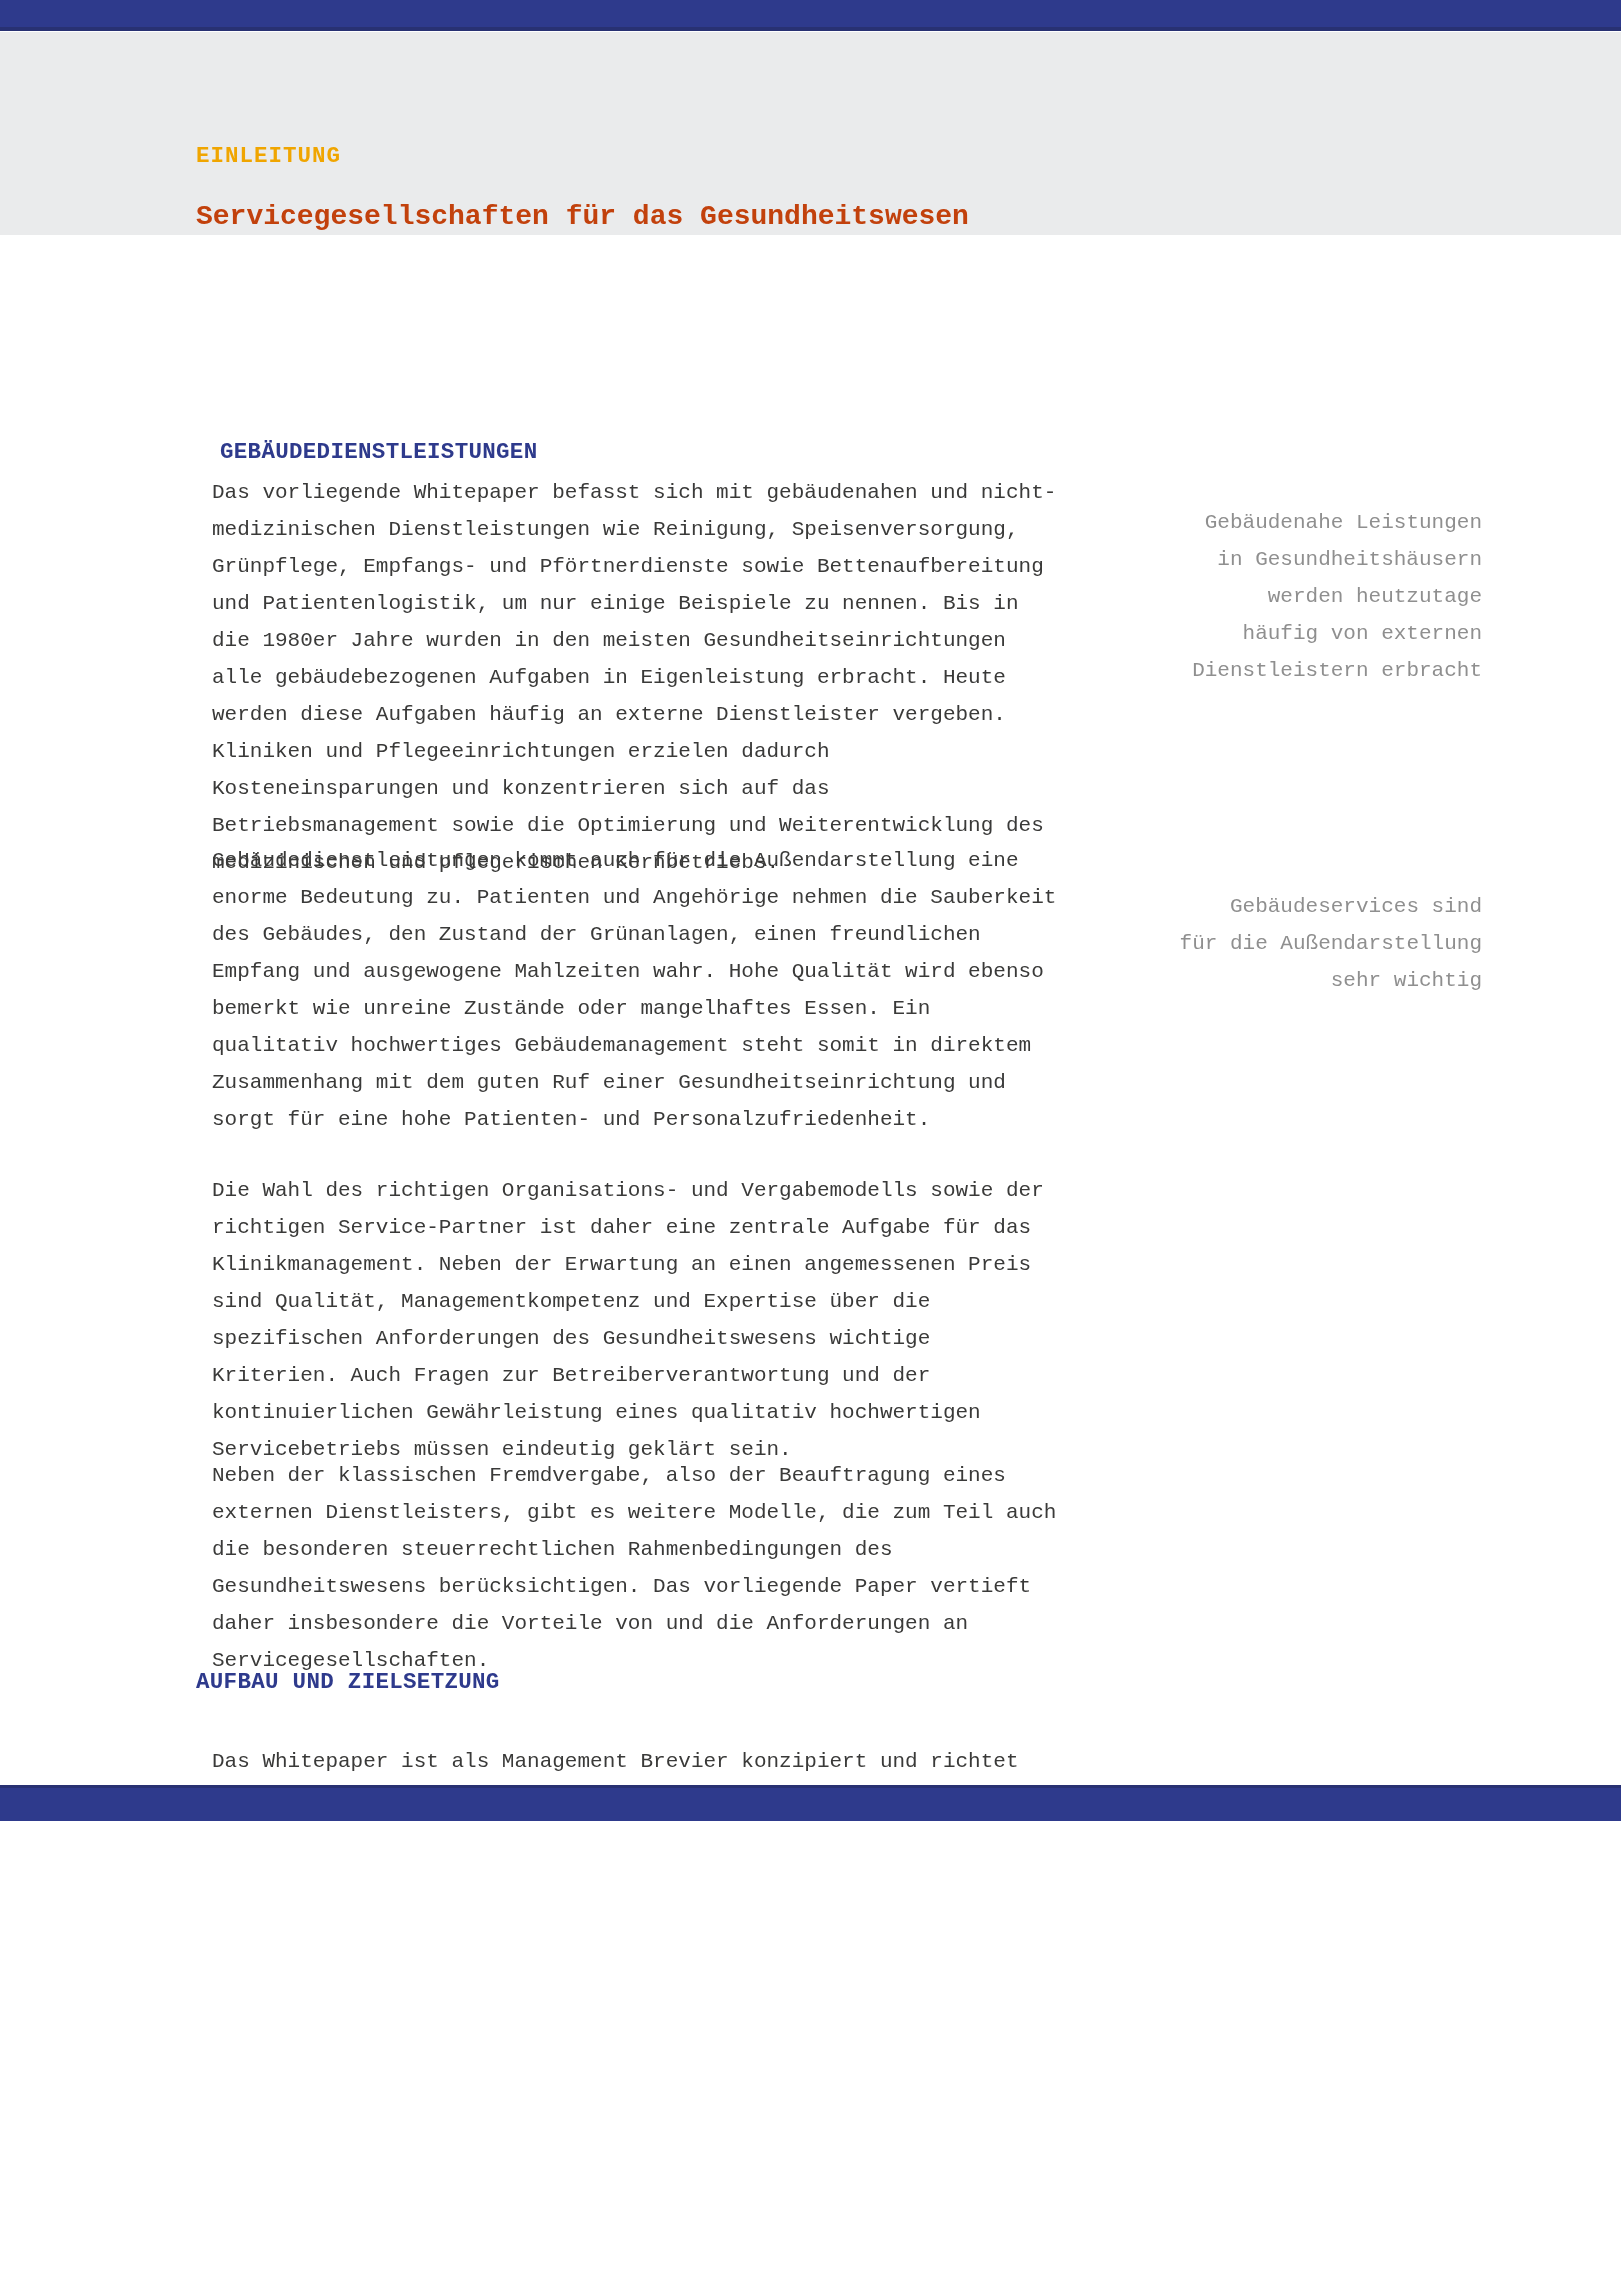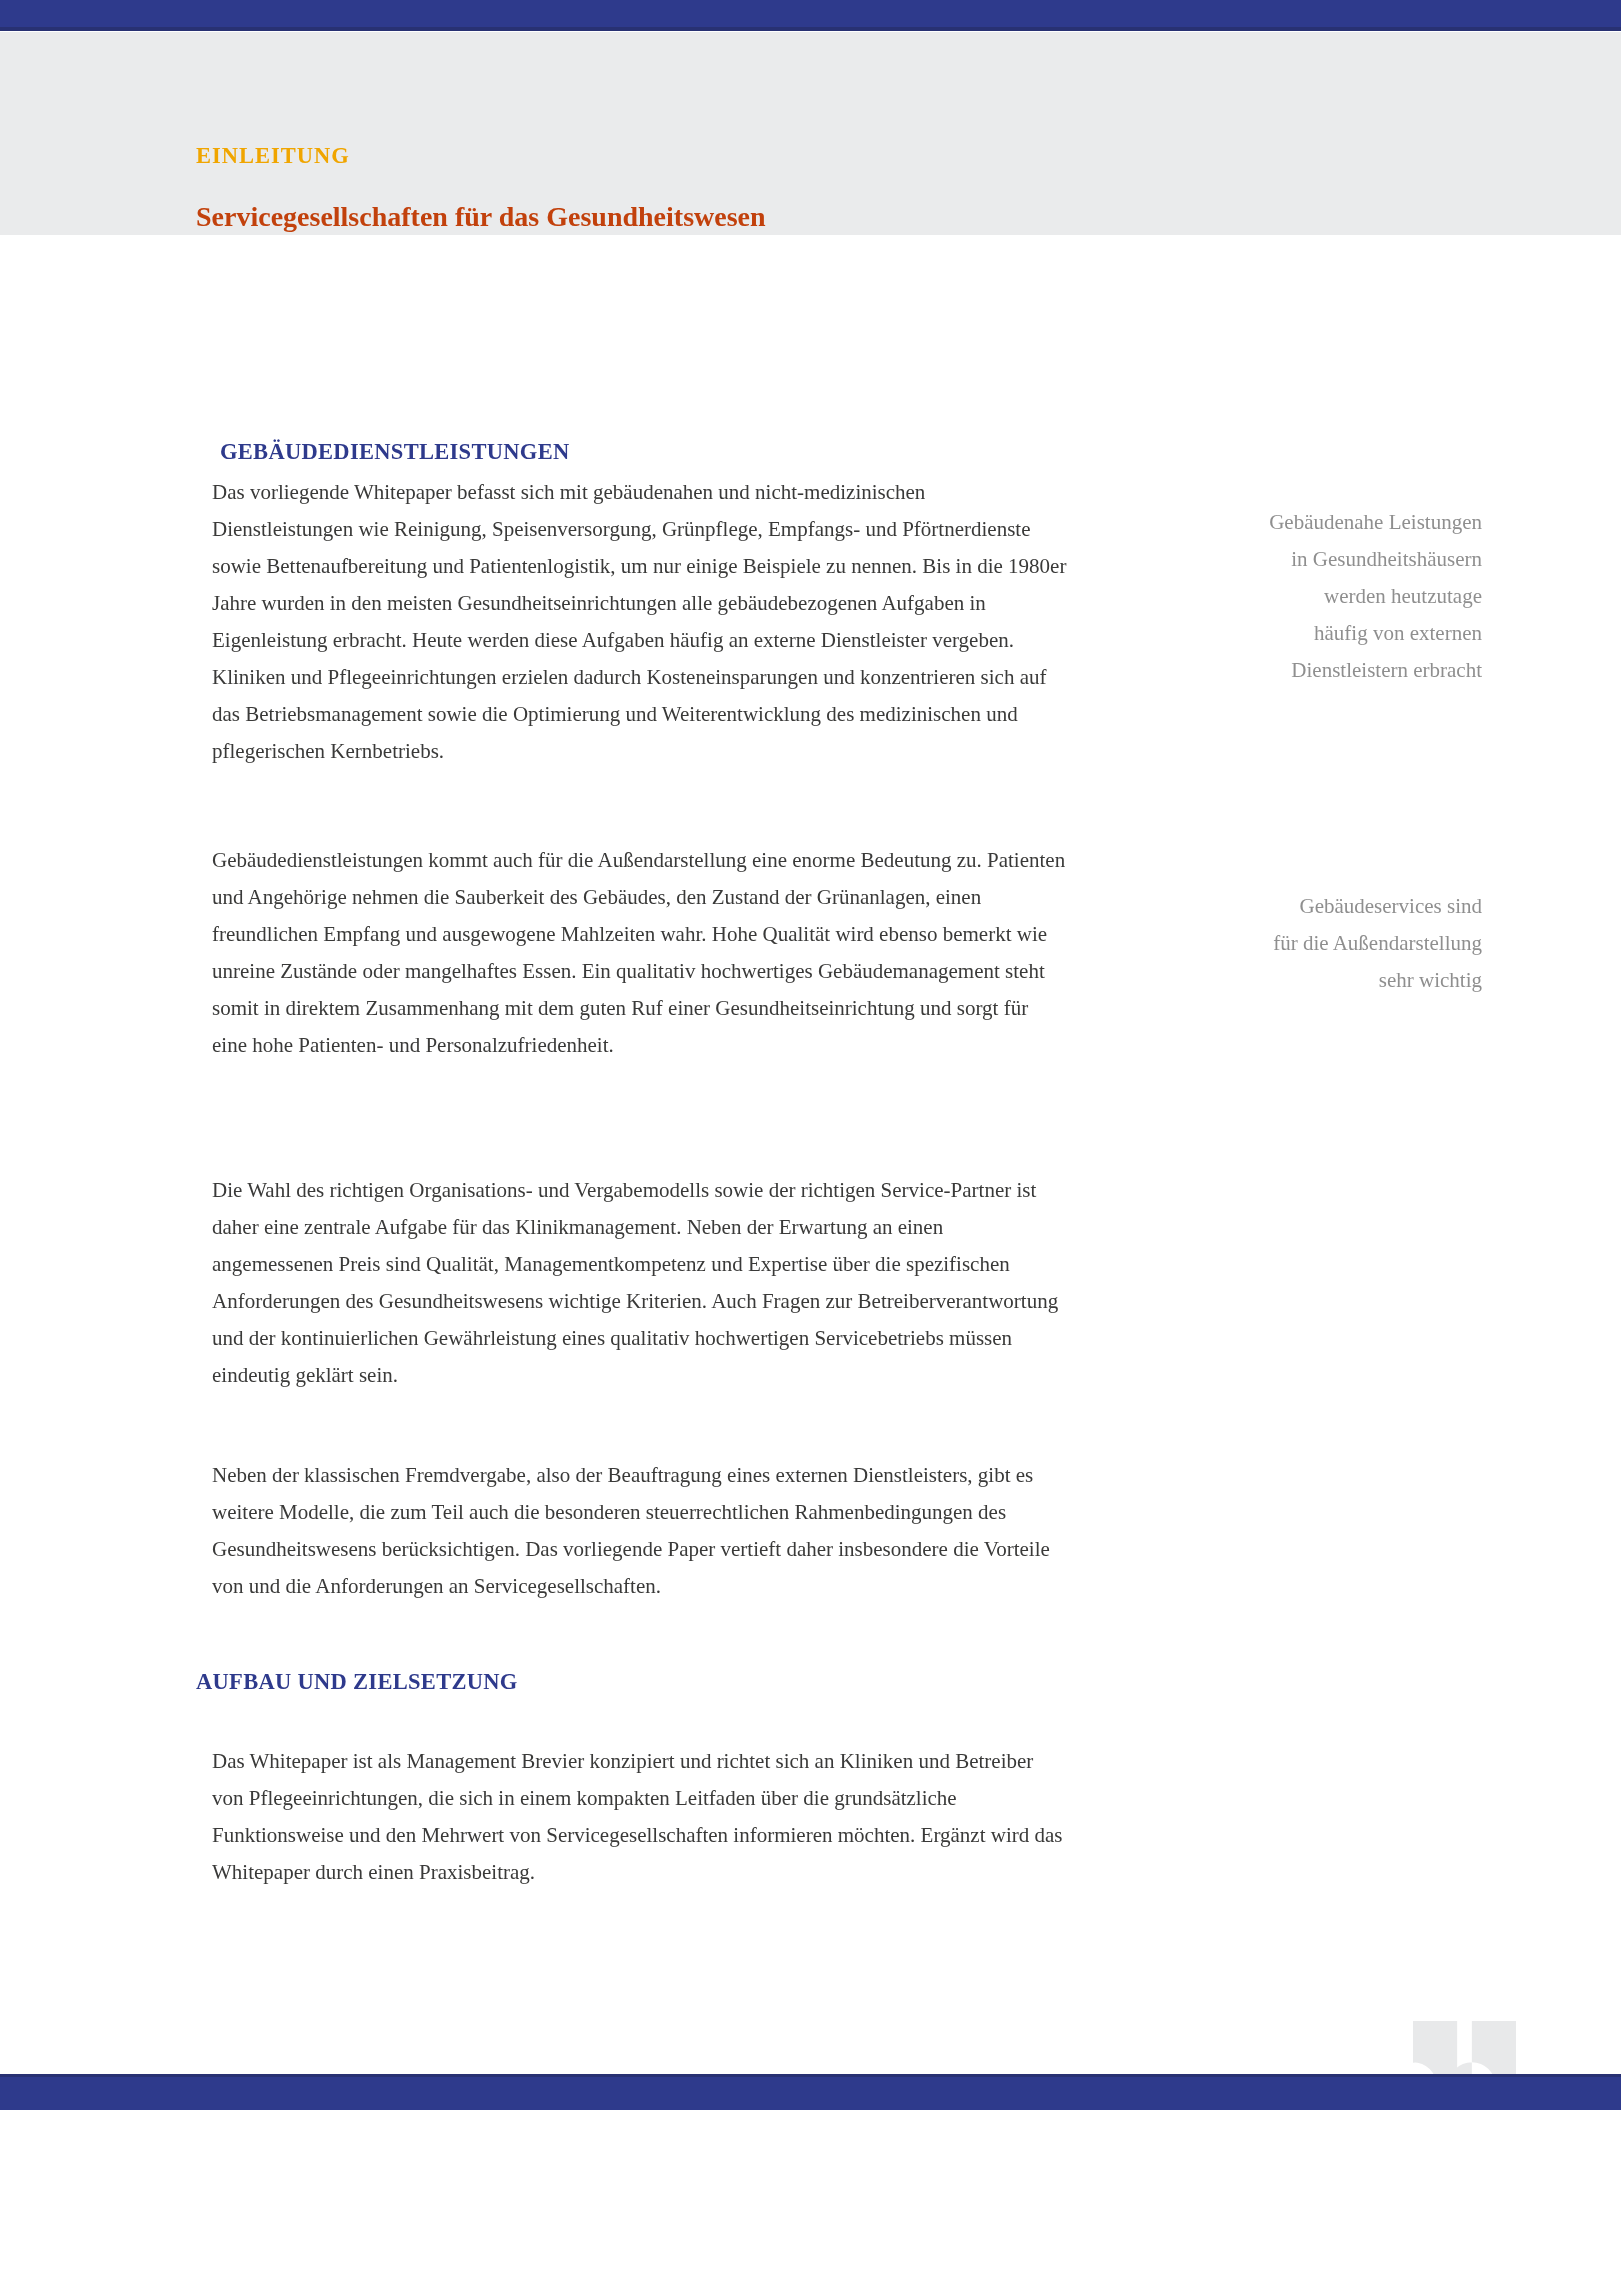--- a/index.html
+++ b/index.html
@@ -1,22 +1,22 @@
 <!DOCTYPE html>
 <html lang="de"><head>
 <meta charset="utf-8">
 <style>
   html, body { margin: 0; padding: 0; background: #ffffff; }
   .page {
     position: relative;
     width: 1621px;
-    height: 2110px;
+    height: 1821px;
     background: #ffffff;
     overflow: hidden;
-    font-family: Liberation Serif, serif;
+    font-family: Liberation Mono, monospace;
   }
 
   
   .topbar {
     position: absolute; left: 0; top: 0; width: 100%; height: 27.4px;
     background: #2e3a8c; border-bottom: 4.9px solid #283172;
   }
   .bottombar {
     position: absolute; left: 0; bottom: 0; width: 100%; height: 36px;
     background: #2e3a8c; border-top: 3.9px solid #283172; box-sizing: border-box;

